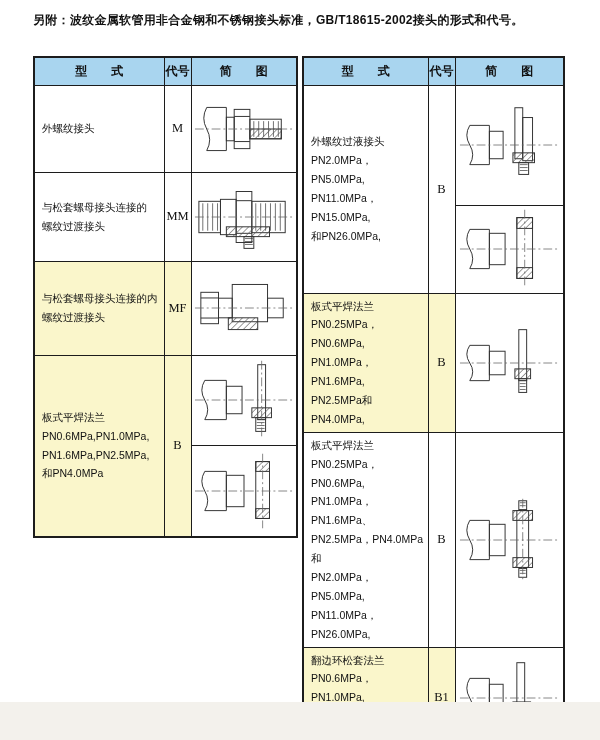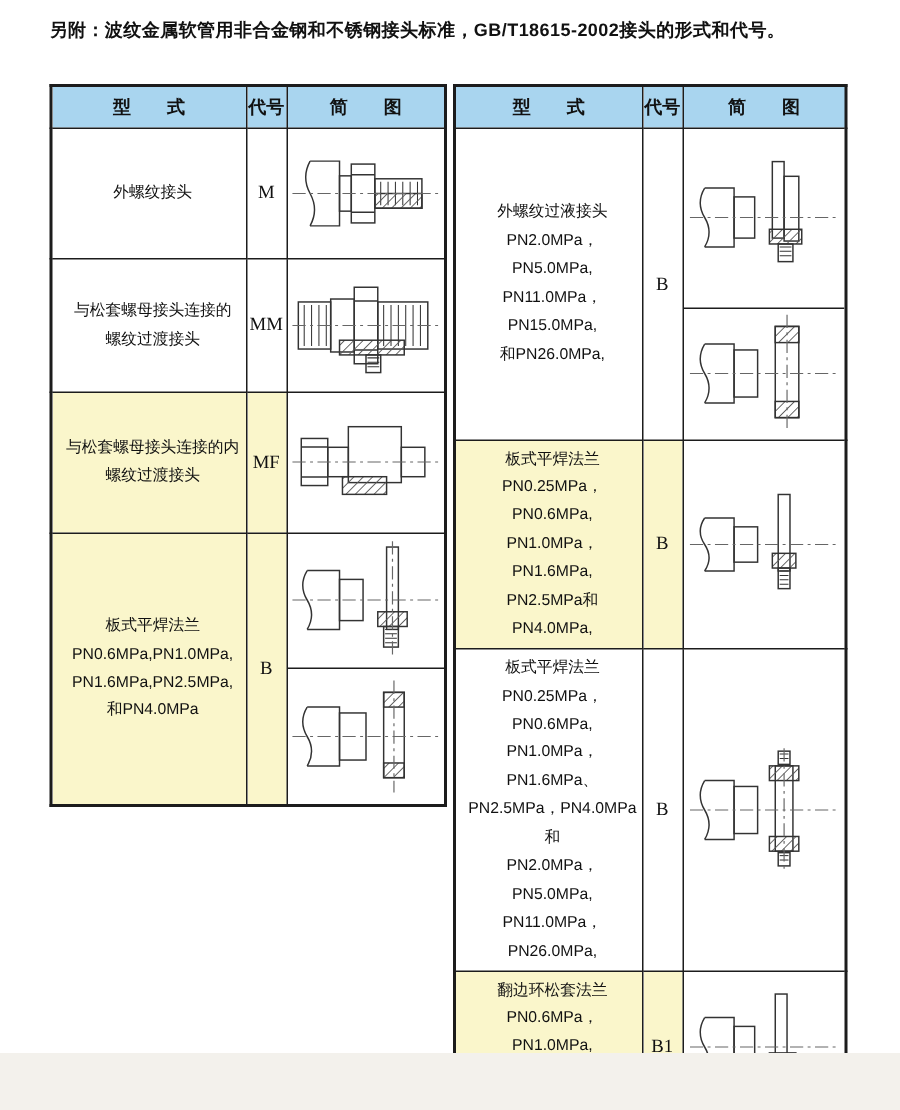--- a/index.html
+++ b/index.html
@@ -16,21 +16,21 @@
     position:absolute;left:33px;top:12px;width:540px;
     font-size:12px;font-weight:bold;color:#111;letter-spacing:0.3px;
   }
   table.tbl{
     position:absolute;top:56px;
     border-collapse:collapse;table-layout:fixed;background:#fff;
     border:2px solid #1c1c1c;
   }
   #left-table{left:33px;width:263px;}
   #right-table{left:302px;width:261px;}
-  .tbl td{border:1px solid #1c1c1c;padding:0;vertical-align:middle;overflow:hidden;text-align:center;}
+  .tbl td{border:1px solid #1c1c1c;padding:0;vertical-align:middle;overflow:hidden;}
   td.head{
     background:#a9d5ef;text-align:center;
     font-size:12px;font-weight:bold;color:#111;
   }
   td.type{
     font-size:10.5px;line-height:1.8;color:#111;
     padding:3px 2px 3px 7px;white-space:pre-line;
   }
   td.code{
     text-align:center;

